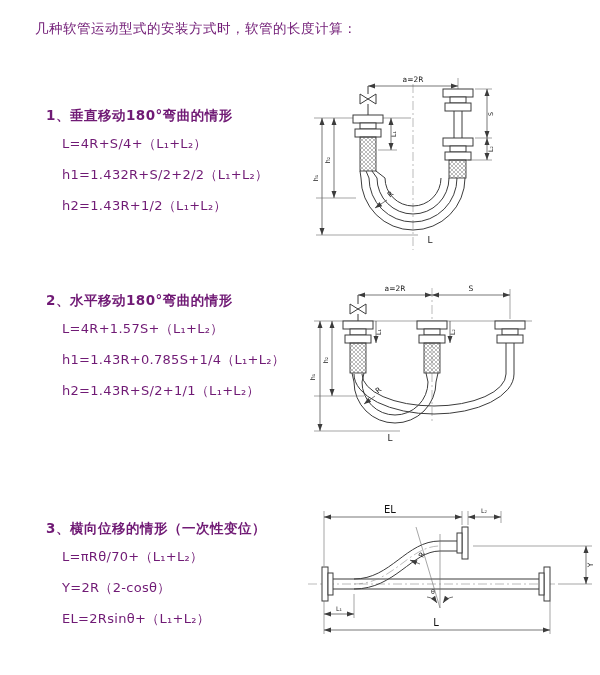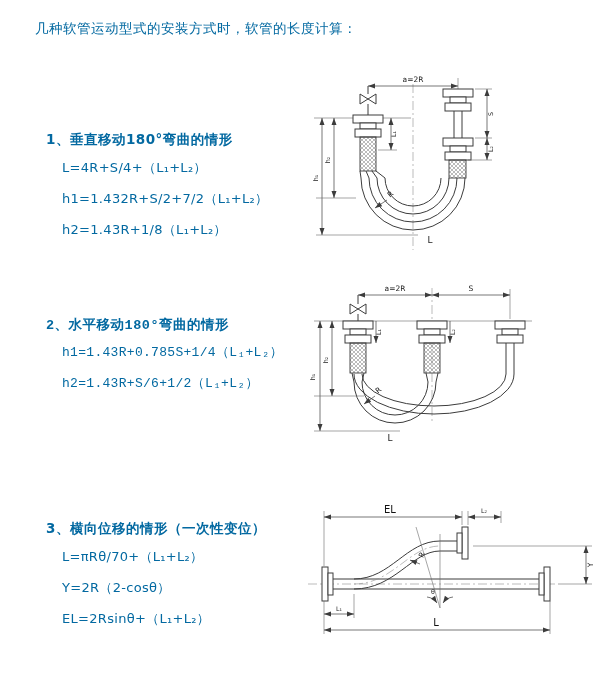--- a/index.html
+++ b/index.html
@@ -1,22 +1,22 @@
 <!DOCTYPE html>
 <html><head>
 <meta charset="utf-8">
 <style>
   html,body{margin:0;padding:0;background:#f4f4f4;}
   .page{position:relative;width:600px;height:675px;background:#ffffff;overflow:hidden;
-        font-family:"DejaVu Sans",sans-serif;color:#0369a1;}
+        font-family:"DejaVu Sans",sans-serif;color:#701a75;}
   .doc-title{position:absolute;left:35px;top:20px;font-size:13.5px;letter-spacing:.5px;}
   .sec{position:absolute;left:46px;width:265px;}
   .sec h3{margin:0 0 12px 0;font-size:13.5px;font-weight:600;letter-spacing:.5px;}
   .sec p{margin:0 0 17px 0;padding-left:16px;font-size:13px;line-height:14px;letter-spacing:.3px;}
-  .sec-1{top:107px;margin-top:24px;} .sec-2{top:316px;font-family:Liberation Mono, monospace;} .sec-3{top:520px;}
+  .sec-1{top:107px;} .sec-2{top:292px;} .sec-3{top:520px;}
   .diag{position:absolute;}
   
   .obj{stroke:#3c3c3c;stroke-width:1;fill:none;}
   .thin{stroke:#6a6a6a;stroke-width:.6;fill:none;}
   .dim{stroke:#3c3c3c;stroke-width:.7;fill:none;marker-start:url(#ar);marker-end:url(#ar);}
   .dime{stroke:#3c3c3c;stroke-width:.7;fill:none;marker-end:url(#ar);}
   .cl{stroke:#8d8d8d;stroke-width:.6;fill:none;stroke-dasharray:9 3 2 3;}
   .fit{fill:#ffffff;stroke:#3c3c3c;stroke-width:1;}
   .hat{fill:url(#hh);stroke:#3c3c3c;stroke-width:.9;}
   text.dt{font:7.5px "DejaVu Sans",sans-serif;fill:#222;}
@@ -26,28 +26,29 @@
 </head>
 <body>
 
 <div class="page">
 
   <div class="doc-title">几种软管运动型式的安装方式时，软管的长度计算：</div>
 
   <div class="sec sec-1">
     <h3>1、垂直移动180°弯曲的情形</h3>
     <p>L=4R+S/4+（L₁+L₂）</p>
-    <p>h1=1.432R+S/2+7/2（L₁+L₂）</p>
-    <p>h2=1.43R+1/8（L₁+L₂）</p>
+    <p>h1=1.432R+S/2+2/2（L₁+L₂）</p>
+    <p>h2=1.43R+1/2（L₁+L₂）</p>
   </div>
 
   <div class="sec sec-2">
     <h3>2、水平移动180°弯曲的情形</h3>
+    <p>L=4R+1.57S+（L₁+L₂）</p>
     <p>h1=1.43R+0.785S+1/4（L₁+L₂）</p>
-    <p>h2=1.43R+S/6+1/2（L₁+L₂）</p>
+    <p>h2=1.43R+S/2+1/1（L₁+L₂）</p>
   </div>
 
   <div class="sec sec-3">
     <h3>3、横向位移的情形（一次性变位）</h3>
     <p>L=πRθ/70+（L₁+L₂）</p>
     <p>Y=2R（2-cosθ）</p>
     <p>EL=2Rsinθ+（L₁+L₂）</p>
   </div>
 
   <svg class="diag" style="left:298px;top:60px" width="300" height="195" viewBox="0 0 300 195">

